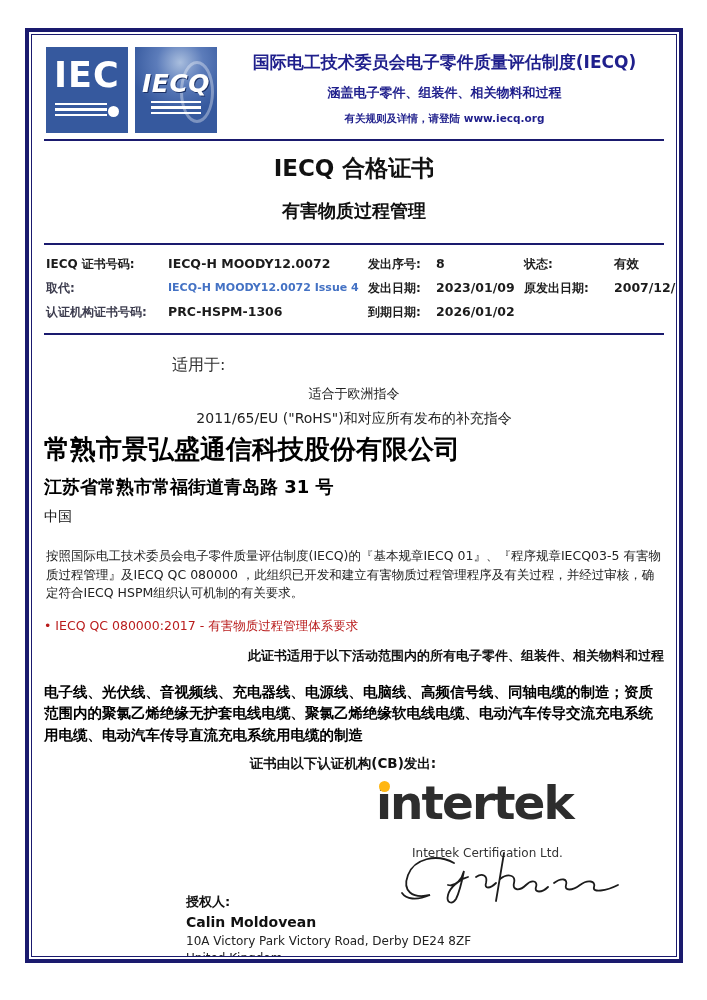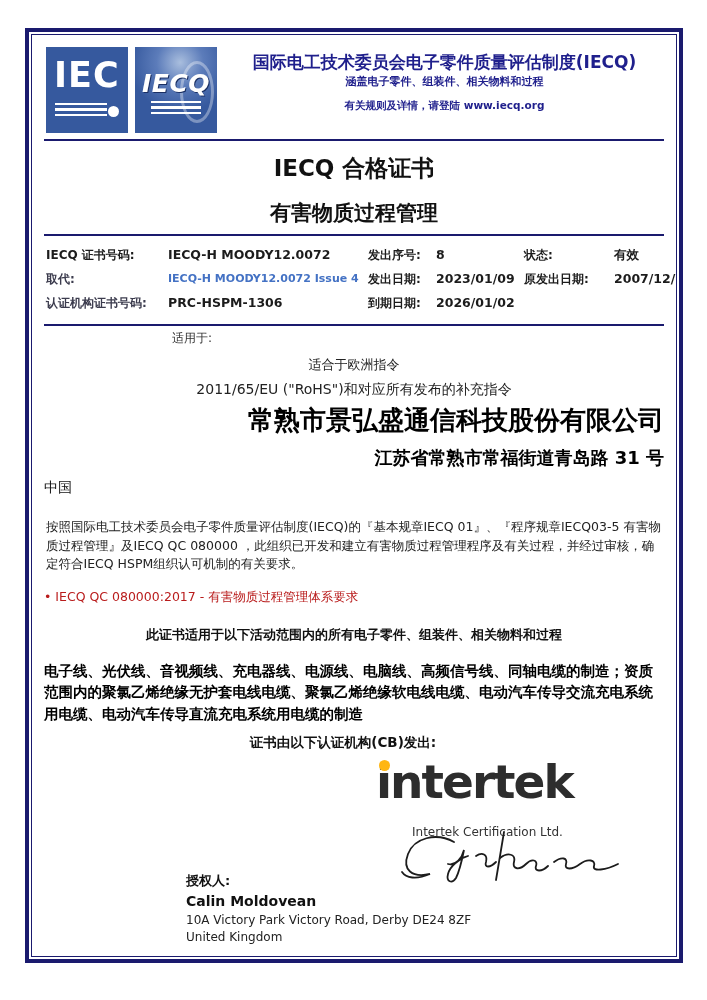--- a/index.html
+++ b/index.html
@@ -21,50 +21,50 @@
   .iec-dot { position:absolute; right:9px; bottom:16px; width:11px; height:11px; border-radius:50%; background:#fff; }
   .iecq-box { background:radial-gradient(circle at 55% 18%, #a9bede 0%, #5c7cba 28%, #36599e 60%); }
   .iecq-text { font-weight:bold; font-style:italic; font-size:25px; letter-spacing:0.5px;
     position:absolute; left:7px; top:22px; text-shadow:1px 1px 0 #1a2f63; }
   .iecq-globe { position:absolute; right:3px; top:14px; width:34px; height:62px;
     border:3px solid rgba(255,255,255,0.35); border-radius:50%; }
   .iecq-lines { position:absolute; left:16px; bottom:16px; width:50px; }
   .iecq-lines div { height:2.5px; background:#fff; margin-bottom:3px; }
   .header-text { flex:1; text-align:center; color:#1f1f8c; }
   .org-title { font-size:17px; font-weight:bold; margin-top:4px; }
-  .coverage { font-size:11px; font-weight:bold; margin-top:0; }
+  .coverage { font-size:13px; font-weight:bold; margin-top:10px; }
   .rules-note { font-size:10.5px; font-weight:bold; margin-top:10px; }
 
   .hr { border:none; border-top:2px solid #1a1a6e; }
   .hr-thin { border:none; border-top:1.5px solid #1a1a6e; }
 
   
   .title-main { text-align:center; font-size:23px; font-weight:bold; color:#111; margin-top:12px; }
-  .title-sub  { text-align:center; font-size:21px; font-weight:bold; color:#111; margin:15px 0 7px; }
+  .title-sub  { text-align:center; font-size:18px; font-weight:bold; color:#111; margin:15px 0 20px; }
 
   
   .fields { border-top:2px solid #1a1a6e; border-bottom:2.5px solid #1a1a6e; padding:7px 2px 9px; }
   .frow { display:grid; grid-template-columns:122px 200px 68px 88px 90px auto;
     font-size:12px; font-weight:bold; color:#1c1c1c; line-height:24px; }
   .fval { font-size:12.5px; }
   .flabel-soft { color:#3c3c4e; }
   .link { color:#4472c4; font-size:11px; }
 
   
-  .app-label { font-size:12px; color:#333; margin:4px 0 0 128px; }
+  .app-label { font-size:16px; color:#333; margin:20px 0 0 128px; }
   .app-line1 { text-align:center; font-size:13px; color:#222; margin-top:9px; }
   .app-line2 { text-align:center; font-size:14px; color:#222; margin-top:7px; }
-  .company   { text-align:right; font-size:26px; font-weight:bold; color:#000; margin-top:4px; }
-  .address   { text-align:right; font-size:18px; font-weight:bold; color:#000; margin-top:8px; }
+  .company   { text-align:left; font-size:26px; font-weight:bold; color:#000; margin-top:4px; }
+  .address   { text-align:left; font-size:18px; font-weight:bold; color:#000; margin-top:8px; }
   .country   { text-align:left; font-size:14px; color:#111; margin-top:9px; }
 
   .paragraph { font-size:12.5px; color:#222; line-height:18.5px; margin:21px 2px 0; }
   .bullet    { font-size:12.5px; color:#b91c1c; margin-top:15px; }
 
-  .scope-heading { text-align:center; font-size:13px; font-weight:bold; color:#111; margin-top:20px; }
+  .scope-heading { text-align:right; font-size:13px; font-weight:bold; color:#111; margin-top:12px; }
   .scope-text { font-size:14.5px; font-weight:bold; color:#000; line-height:21.5px; margin-top:17px; }
 
   .issued-by { text-align:center; font-size:13.5px; font-weight:bold; color:#111; margin:9px 22px 0 0; }
 
   
   .cb-block { position:relative; height:212px; }
   .intertek { position:absolute; left:332px; top:2px; font-size:47px; font-weight:bold;
     color:#2d2d2d; letter-spacing:-2px; }
   .intertek-dot { position:absolute; left:3px; top:6px; width:11px; height:11px;
     border-radius:50%; background:#ffb612; }

